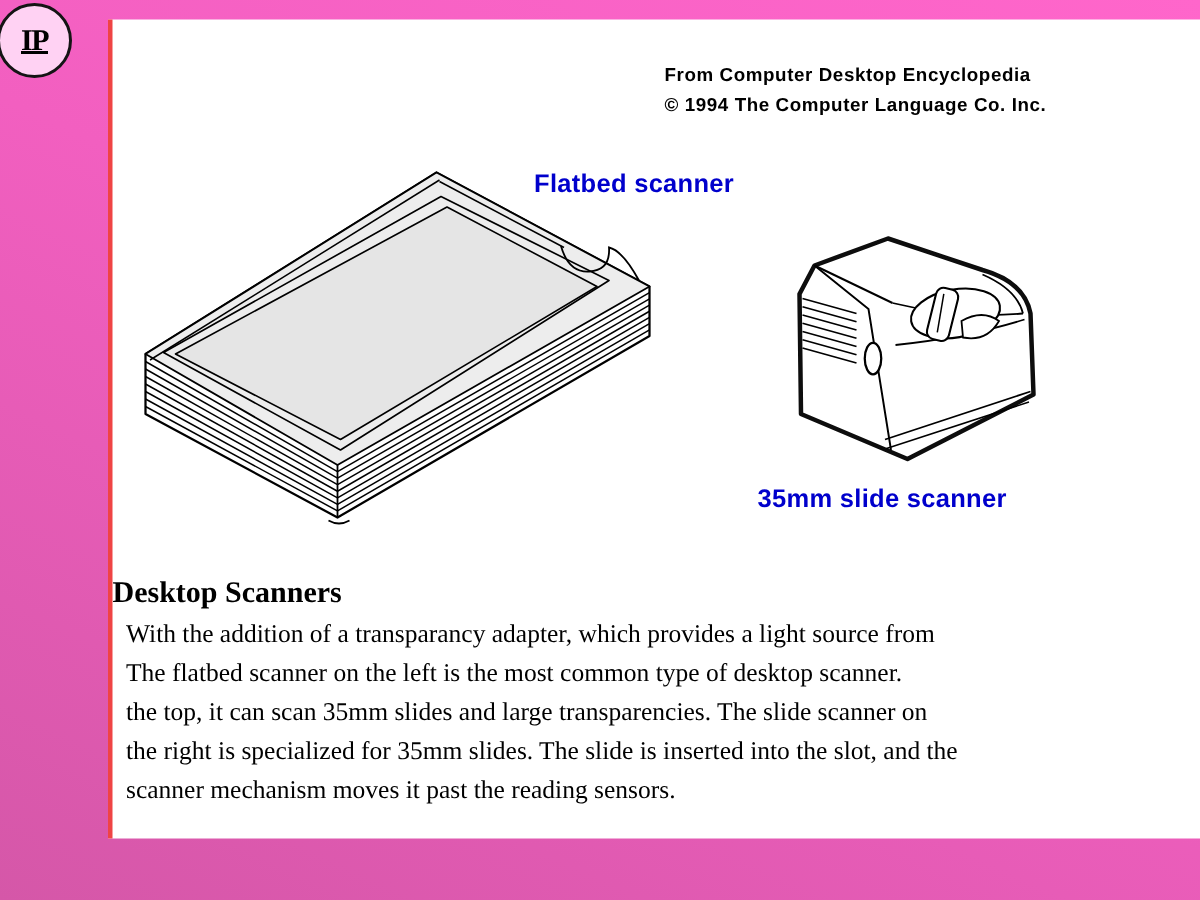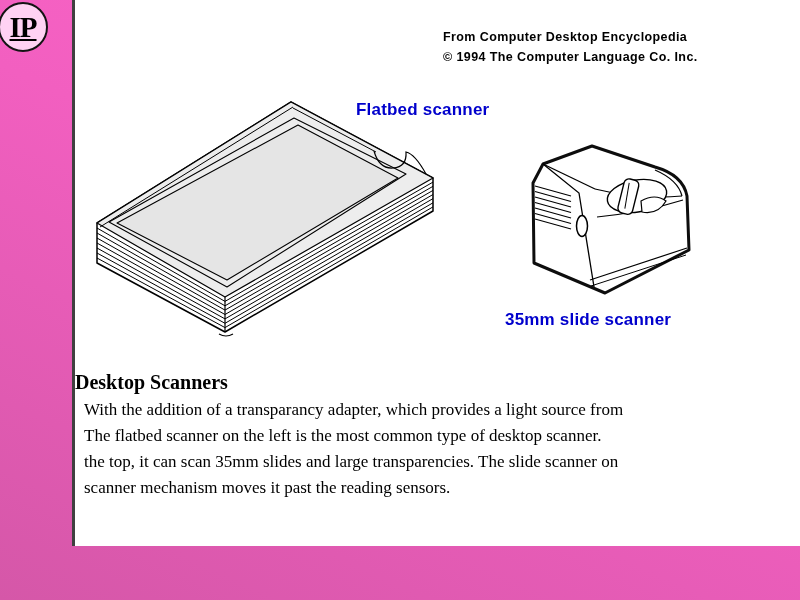--- a/index.html
+++ b/index.html
@@ -2,31 +2,31 @@
 <html><head>
 <meta charset="utf-8">
 <style>
   html,body{margin:0;padding:0;}
   body{
     width:800px;height:600px;position:relative;overflow:hidden;
     background:linear-gradient(205deg,#ff66cb 0%,#f25fc0 45%,#d557a8 100%);
     font-family:"Liberation Sans",sans-serif;
   }
   .content{
-    position:absolute;left:72px;top:0;width:725px;height:546px;
-    background:#ffffff;border-left:3px solid #404040;
+    position:absolute;left:72px;top:13px;width:725px;height:546px;
+    background:#ffffff;border-left:3px solid #ef4444;
   }
   .logo-circle{
     position:absolute;left:-2px;top:2px;width:50px;height:50px;
     border-radius:50%;background:#ffd2f3;border:2px solid #141414;
     display:flex;align-items:center;justify-content:center;box-sizing:border-box;
     z-index:5;
   }
   .logo-circle span{
-    font-family:"Liberation Serif",serif;font-weight:bold;font-size:29px;
+    font-family:"Liberation Serif",serif;font-weight:bold;font-size:20px;
     color:#000;text-decoration:underline;letter-spacing:-1px;line-height:1;
   }
   .attribution{
     position:absolute;left:368px;top:27px;
     font-size:12.5px;font-weight:700;letter-spacing:.4px;color:#000;line-height:20px;
     white-space:nowrap;
   }
   .fig-label{
     position:absolute;color:#0000cc;font-weight:bold;font-size:17px;
     letter-spacing:.2px;white-space:nowrap;
@@ -131,16 +131,17 @@
   </svg>
 
   <div class="fig-label label-slide">35mm slide scanner</div>
 
   <div class="article-title">Desktop Scanners</div>
 
   <div class="article-body">
     <div>With the addition of a transparancy adapter, which provides a light source from</div>
     <div>The flatbed scanner on the left is the most common type of desktop scanner.</div>
     <div>the top, it can scan 35mm slides and large transparencies. The slide scanner on</div>
+    <div>the right is specialized for 35mm slides. The slide is inserted into the slot, and the</div>
     <div>scanner mechanism moves it past the reading sensors.</div>
   </div>
 
 </div>
 
 </body></html>

